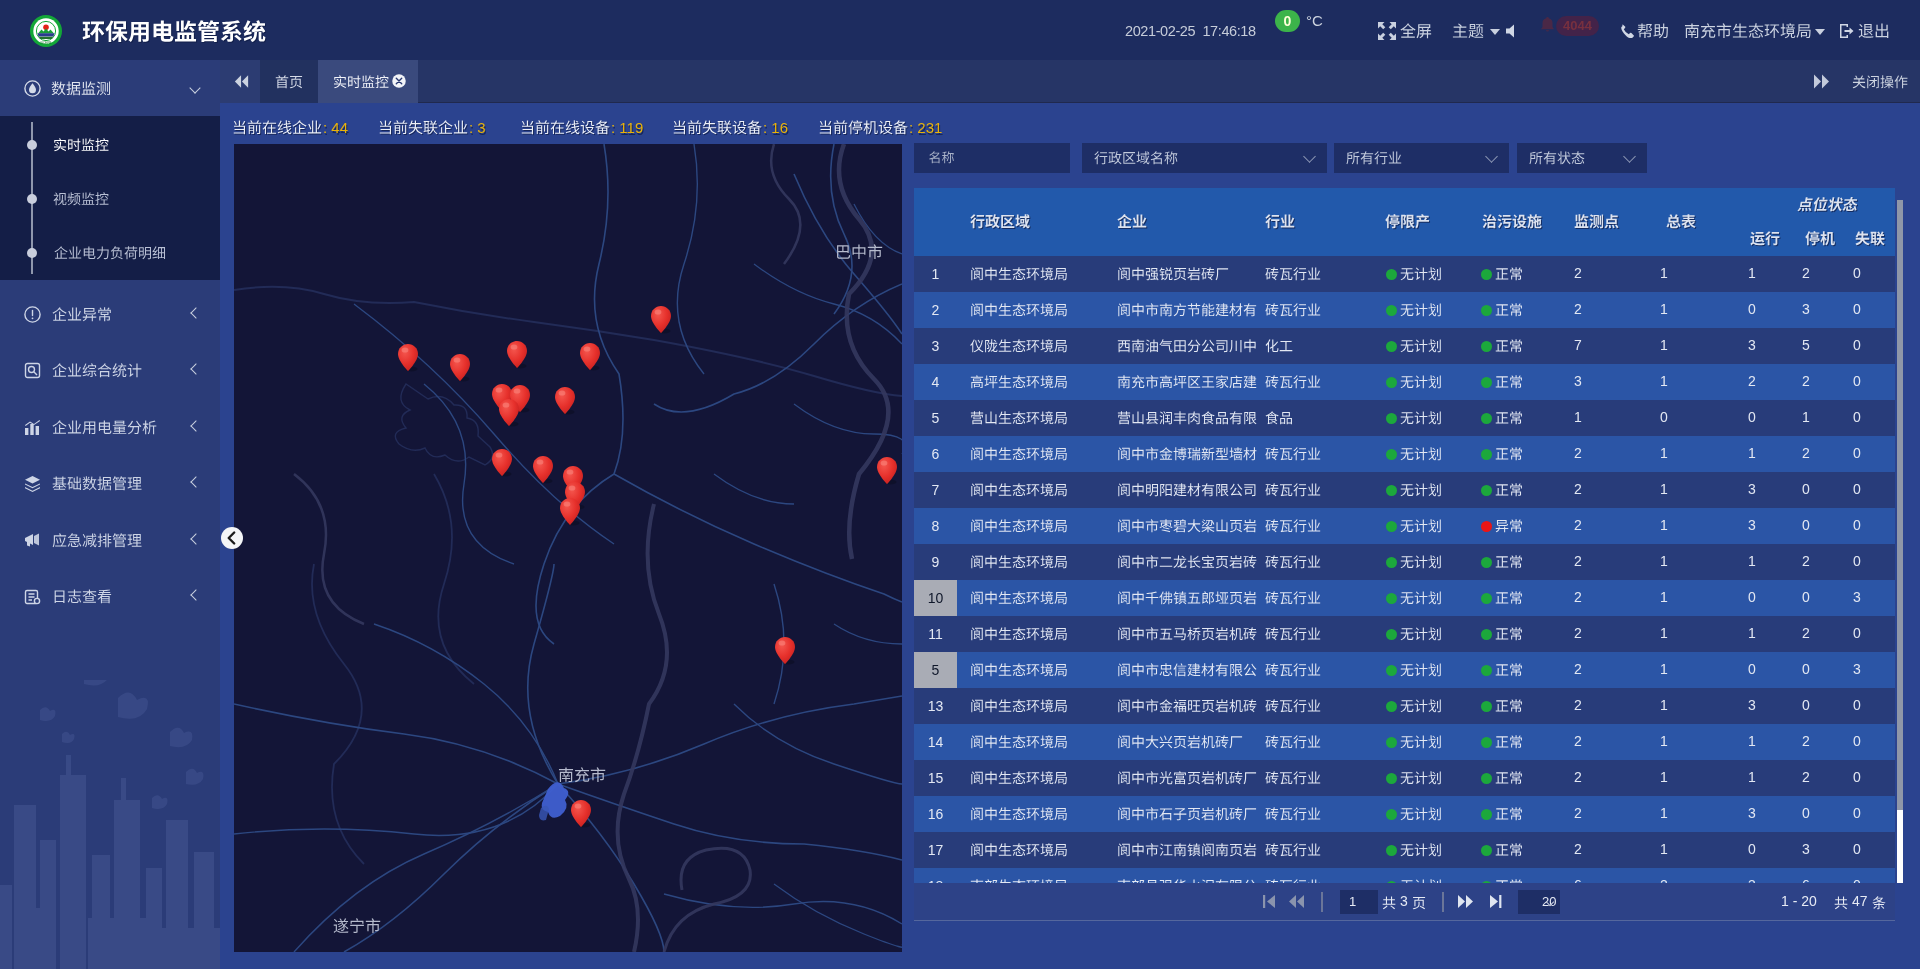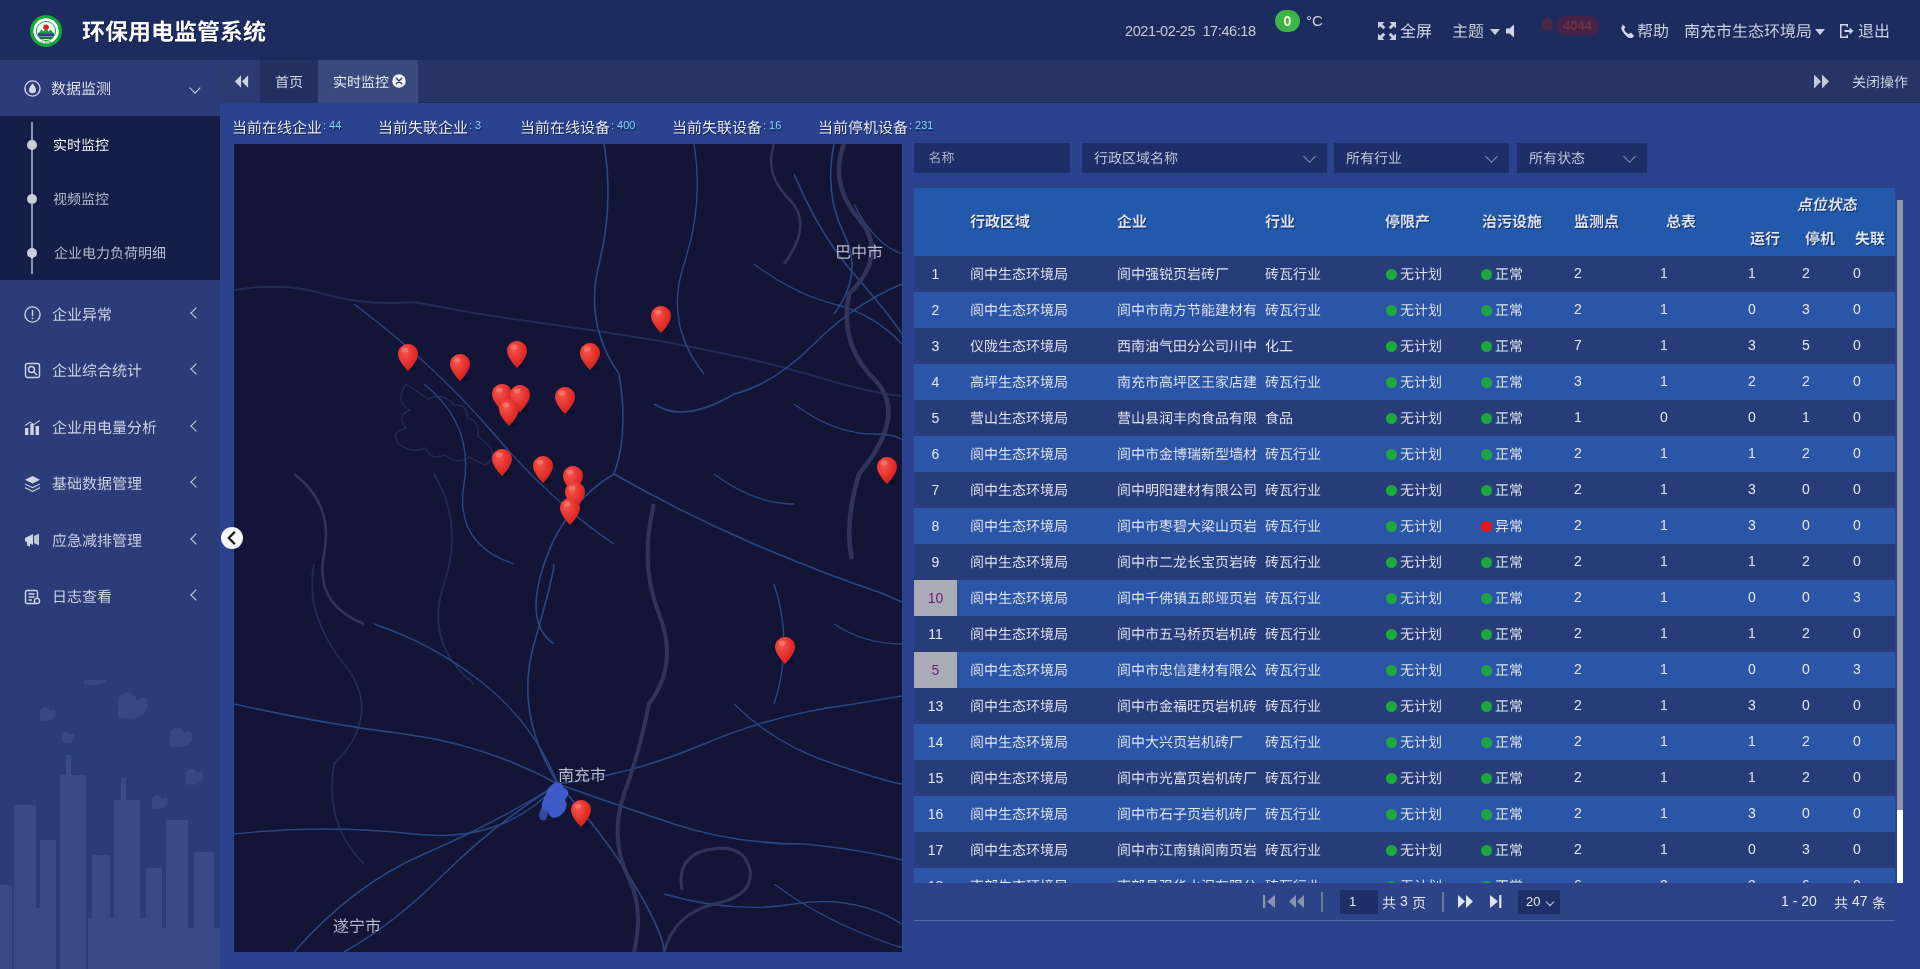--- a/index.html
+++ b/index.html
@@ -20,42 +20,42 @@
 .subline{position:absolute;left:31px;top:122px;width:1.5px;height:152px;background:#8f97ad}
 .subdot{position:absolute;left:27px;width:10px;height:10px;border-radius:5px;background:#c9cedd}
 .mic{position:absolute}
 .tabbar{position:absolute;left:220px;top:60px;width:1700px;height:43px;background:#263566}
 .tabbar:after{content:"";position:absolute;left:0;bottom:0;width:1700px;height:1px;background:#20294e}
 .tab{position:absolute;top:60px;height:43px}
 .tab.fbx{left:220px;width:40px;background:#2c3c72}
 .tab.home{left:260px;width:58px;background:#22315f}
 .tab.act{left:318px;width:100px;background:#3a4a7d}
 .content{position:absolute;left:220px;top:103px;width:1700px;height:866px;background:#2b438f}
-.statv{position:absolute;top:119px;font-size:11px;color:#7dd3fc;white-space:nowrap;text-shadow:1px 1.5px 0 rgba(14,26,66,0.7)}
+.statv{position:absolute;top:119px;font-size:15px;color:#eab308;white-space:nowrap;text-shadow:1px 1.5px 0 rgba(14,26,66,0.7)}
 .map{position:absolute;left:234px;top:144px;width:668px;height:808px;background:#131537;overflow:hidden}
 .panel{position:absolute;left:914px;top:143px;width:981px;height:30px}
 .fbox{position:absolute;top:0;height:30px;background:#1e2e66}
 .fcar{position:absolute;top:11px;width:9px;height:9px;border:solid #8d98b5;border-width:0 1.8px 1.8px 0;transform:rotate(45deg) scale(1,1);margin-top:-2px}
 .table{position:absolute;left:914px;top:188px;width:981px;height:695px;overflow:hidden}
 .thead{position:absolute;left:0;top:0;width:981px;height:67.5px;background:#2259ab}
 .tr{position:absolute;left:0;width:981px;height:36px}
 .tr.odd{background:#283c7a}
 .tr.even{background:#2b55a6}
 .rn{position:absolute;left:0;top:0;width:43px;height:36px;text-align:center;line-height:36px;font-size:14px;color:#e3e8f3}
-.rn.graybg{background:#a9acb5;color:#701a75}
+.rn.graybg{background:#a9acb5;color:#0f172a}
 .dot{position:absolute;top:13px;width:11px;height:11px;border-radius:50%}
 .dot.g{background:#1ca83c}
 .dot.r{background:#ea1515}
 .cellnum{position:absolute;top:9px;font-size:14px;color:#e3e8f3}
 .pager{position:absolute;left:914px;top:883px;width:981px;height:38px;background:#2d4287;border-bottom:1px solid #55679d}
 .psep{position:absolute;top:9px;width:1.5px;height:20px;background:#6b7699}
 .pinput{position:absolute;left:426px;top:7px;width:38px;height:24px;background:#1e2e66;color:#e6eaf4;font-size:13px;padding-left:9px;line-height:24px}
 .ptext{position:absolute;top:10px;font-size:14px;color:#e6eaf4;white-space:nowrap}
 .pnum{padding:0 4px}
-.psel{position:absolute;left:604px;top:7px;width:42px;height:24px;background:#1e2e66;color:#e6eaf4;font-size:13px;padding-left:8px;line-height:24px}
+.psel{position:absolute;left:604px;top:7px;width:42px;height:24px;background:#1e2e66;color:#e6eaf4;font-size:13px;padding-left:24px;line-height:24px}
 .selcar{position:absolute;right:7px;top:9px;width:6px;height:6px;border:solid #c9d0df;border-width:0 1.6px 1.6px 0;transform:rotate(45deg)}
 .sbar{position:absolute;left:1897px;top:200px;width:6px;height:616px;background:#8f97a8}
 .sthumb{position:absolute;left:1897px;top:810px;width:6px;height:73px;background:#fff}
 </style></head><body>
 <svg style="position:absolute;width:0;height:0">
     <defs>
       <path id="g1" d="M60 -46H943V28H60ZM340 -828H417V-15H340ZM585 -827H661V-10H585ZM854 -607 922 -575Q898 -518 869 -455Q840 -392 809 -334Q778 -275 750 -228L688 -260Q716 -306 747 -366Q778 -426 806 -489Q834 -552 854 -607ZM82 -589 152 -610Q179 -555 206 -491Q233 -427 256 -368Q280 -308 294 -264L219 -236Q207 -281 184 -342Q162 -403 136 -468Q109 -533 82 -589Z"></path>
       <path id="g2" d="M96 -661H902V-191H825V-588H171V-186H96ZM136 -322H870V-248H136ZM458 -840H537V79H458Z"></path>
       <path id="g3" d="M140 -471H863V-398H140ZM90 -694H908V-619H90ZM53 -236H948V-161H53ZM460 -841H539V78H460Z"></path>
       <path id="g4" d="M103 -640H897V-567H103ZM149 -347H856V-274H149ZM56 -27H948V46H56ZM459 -581H540V11H459ZM374 -795 435 -836Q467 -814 502 -785Q538 -756 569 -728Q600 -699 620 -675L555 -628Q537 -651 506 -680Q476 -710 442 -740Q407 -771 374 -795Z"></path>
@@ -995,21 +995,21 @@
     <use href="#s18"></use>
   </svg>
 <div class="statv" style="left:323px">: 44</div>
 <svg class="tx shad" style="left:378.0px;top:119.5px;width:90.0px;height:15px;fill:#eef1f8" viewBox="0 -865 6000 1000">
     <use href="#s19"></use>
   </svg>
 <div class="statv" style="left:469px">: 3</div>
 <svg class="tx shad" style="left:520.0px;top:119.5px;width:90.0px;height:15px;fill:#eef1f8" viewBox="0 -865 6000 1000">
     <use href="#s20"></use>
   </svg>
-<div class="statv" style="left:611px">: 400</div>
+<div class="statv" style="left:611px">: 119</div>
 <svg class="tx shad" style="left:672.0px;top:119.5px;width:90.0px;height:15px;fill:#eef1f8" viewBox="0 -865 6000 1000">
     <use href="#s21"></use>
   </svg>
 <div class="statv" style="left:763px">: 16</div>
 <svg class="tx shad" style="left:818.0px;top:119.5px;width:90.0px;height:15px;fill:#eef1f8" viewBox="0 -865 6000 1000">
     <use href="#s22"></use>
   </svg>
 <div class="statv" style="left:909px">: 231</div>
 <div class="map"><svg width="668" height="808" viewBox="0 0 668 808">
       <path d="M0 146 Q50 138 90 150 T180 158 Q240 170 300 178 T420 196 Q520 214 580 232 T668 252" stroke="#222b57" stroke-width="2.0" fill="none"></path>

